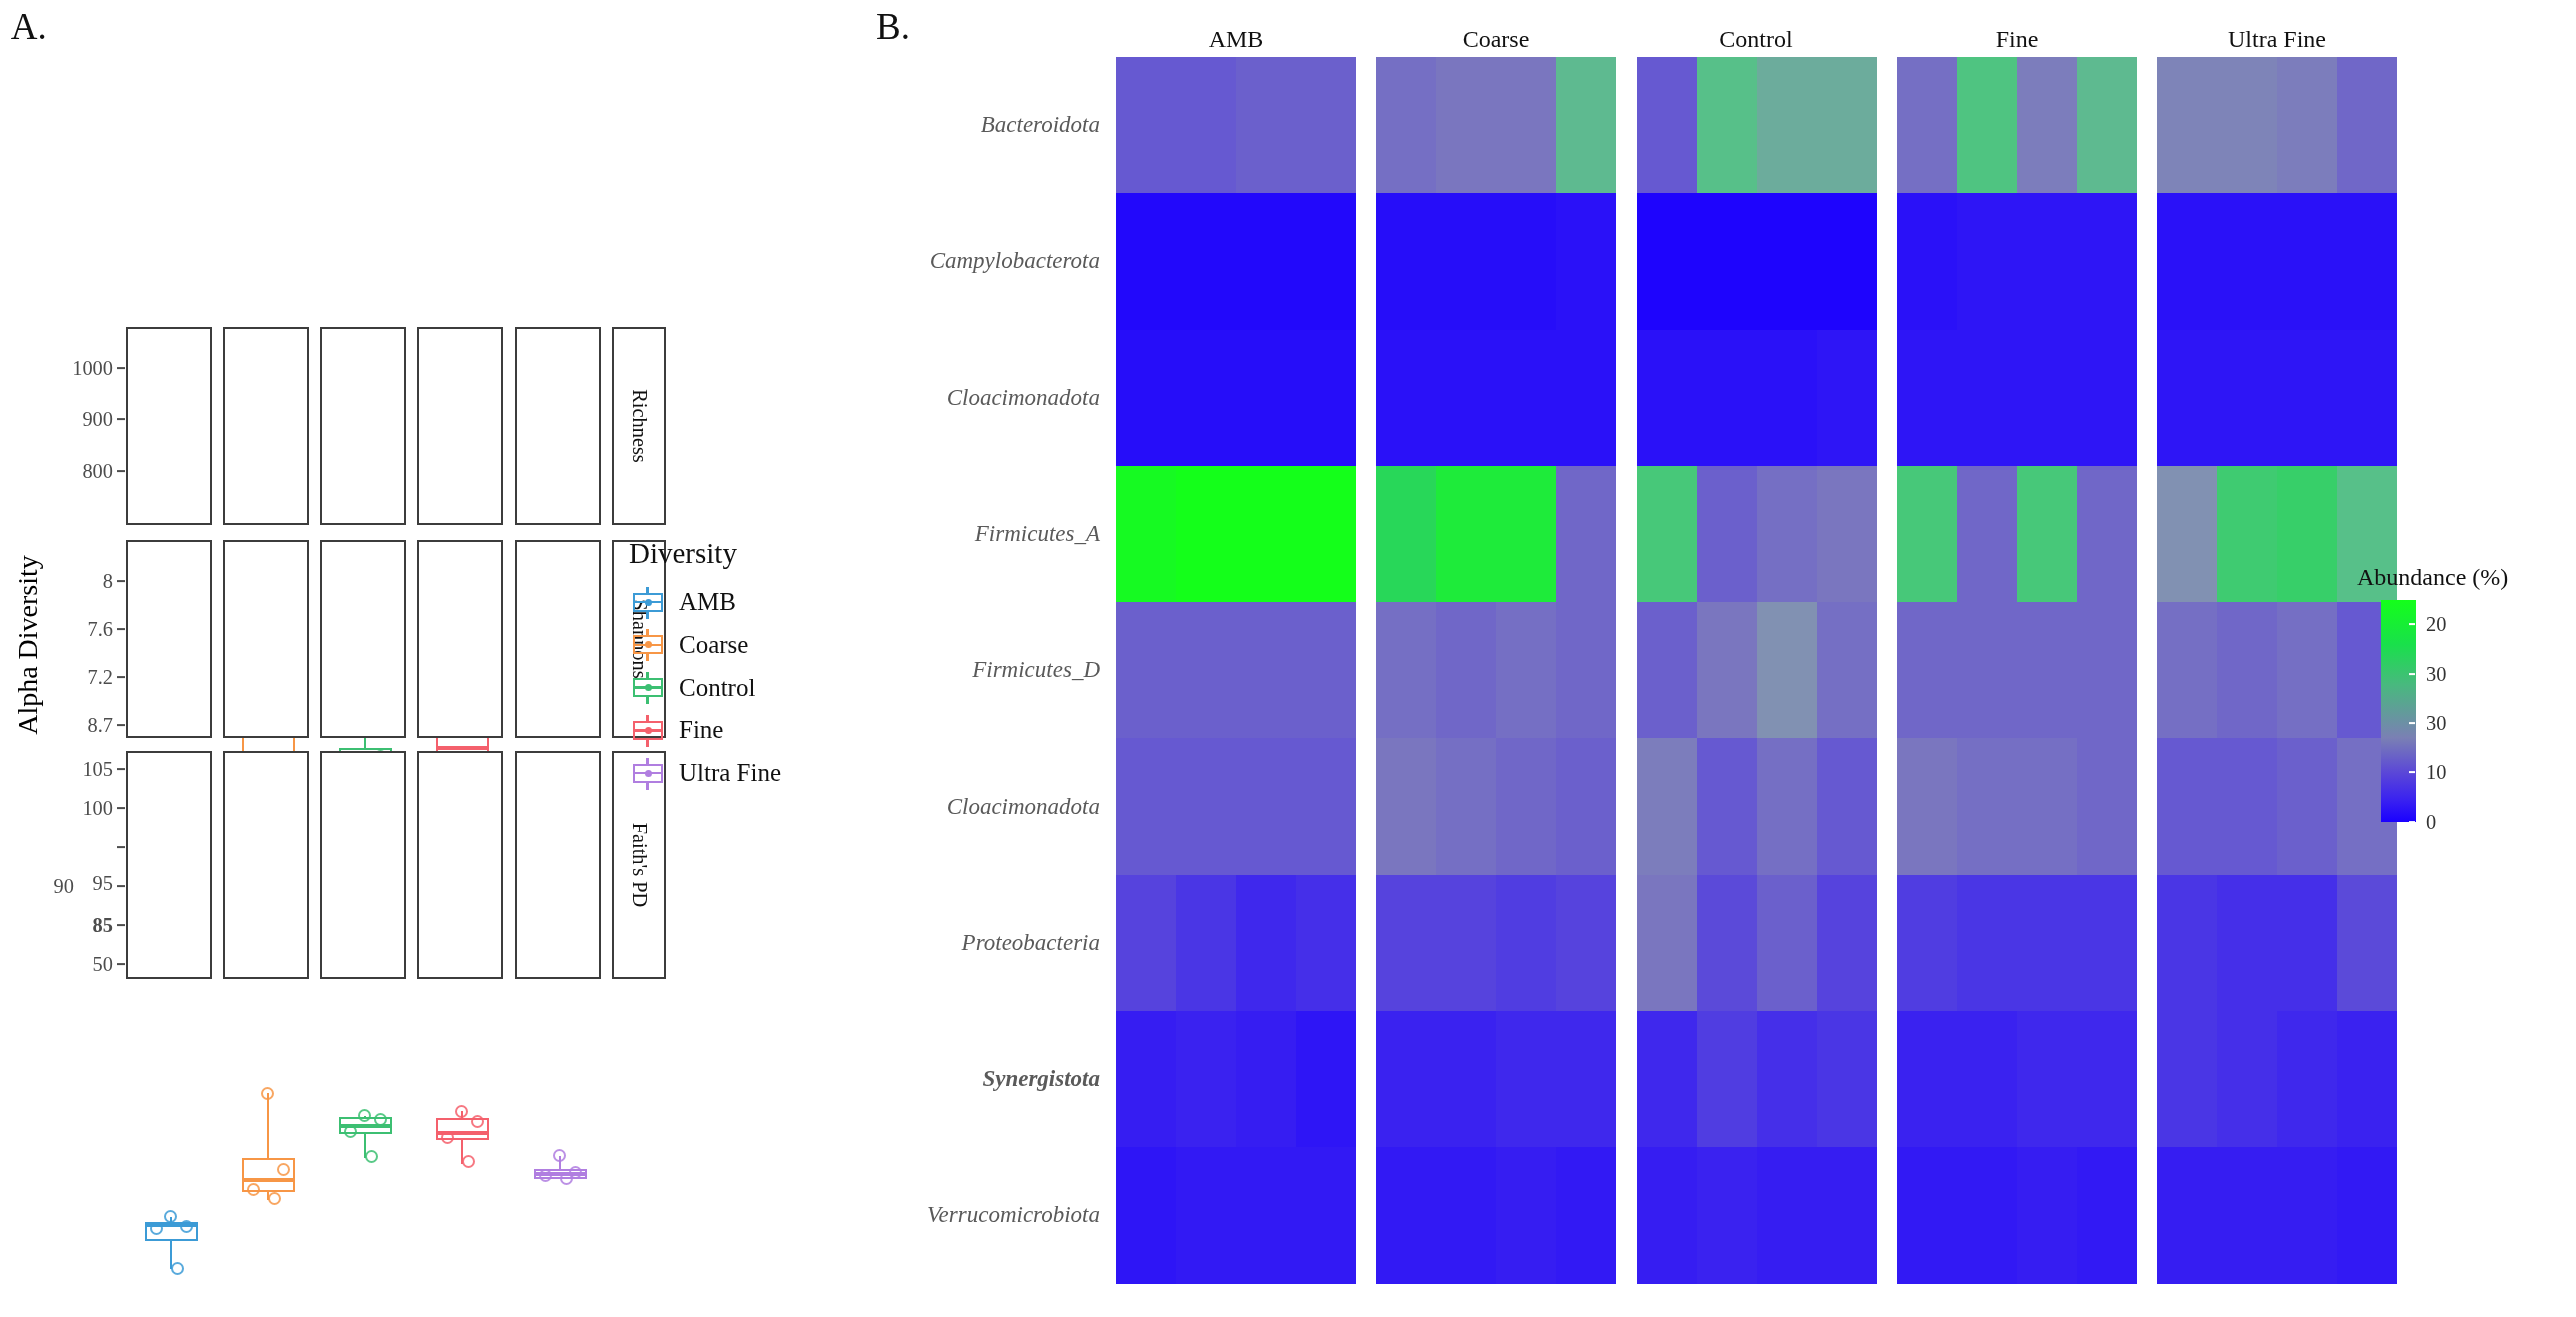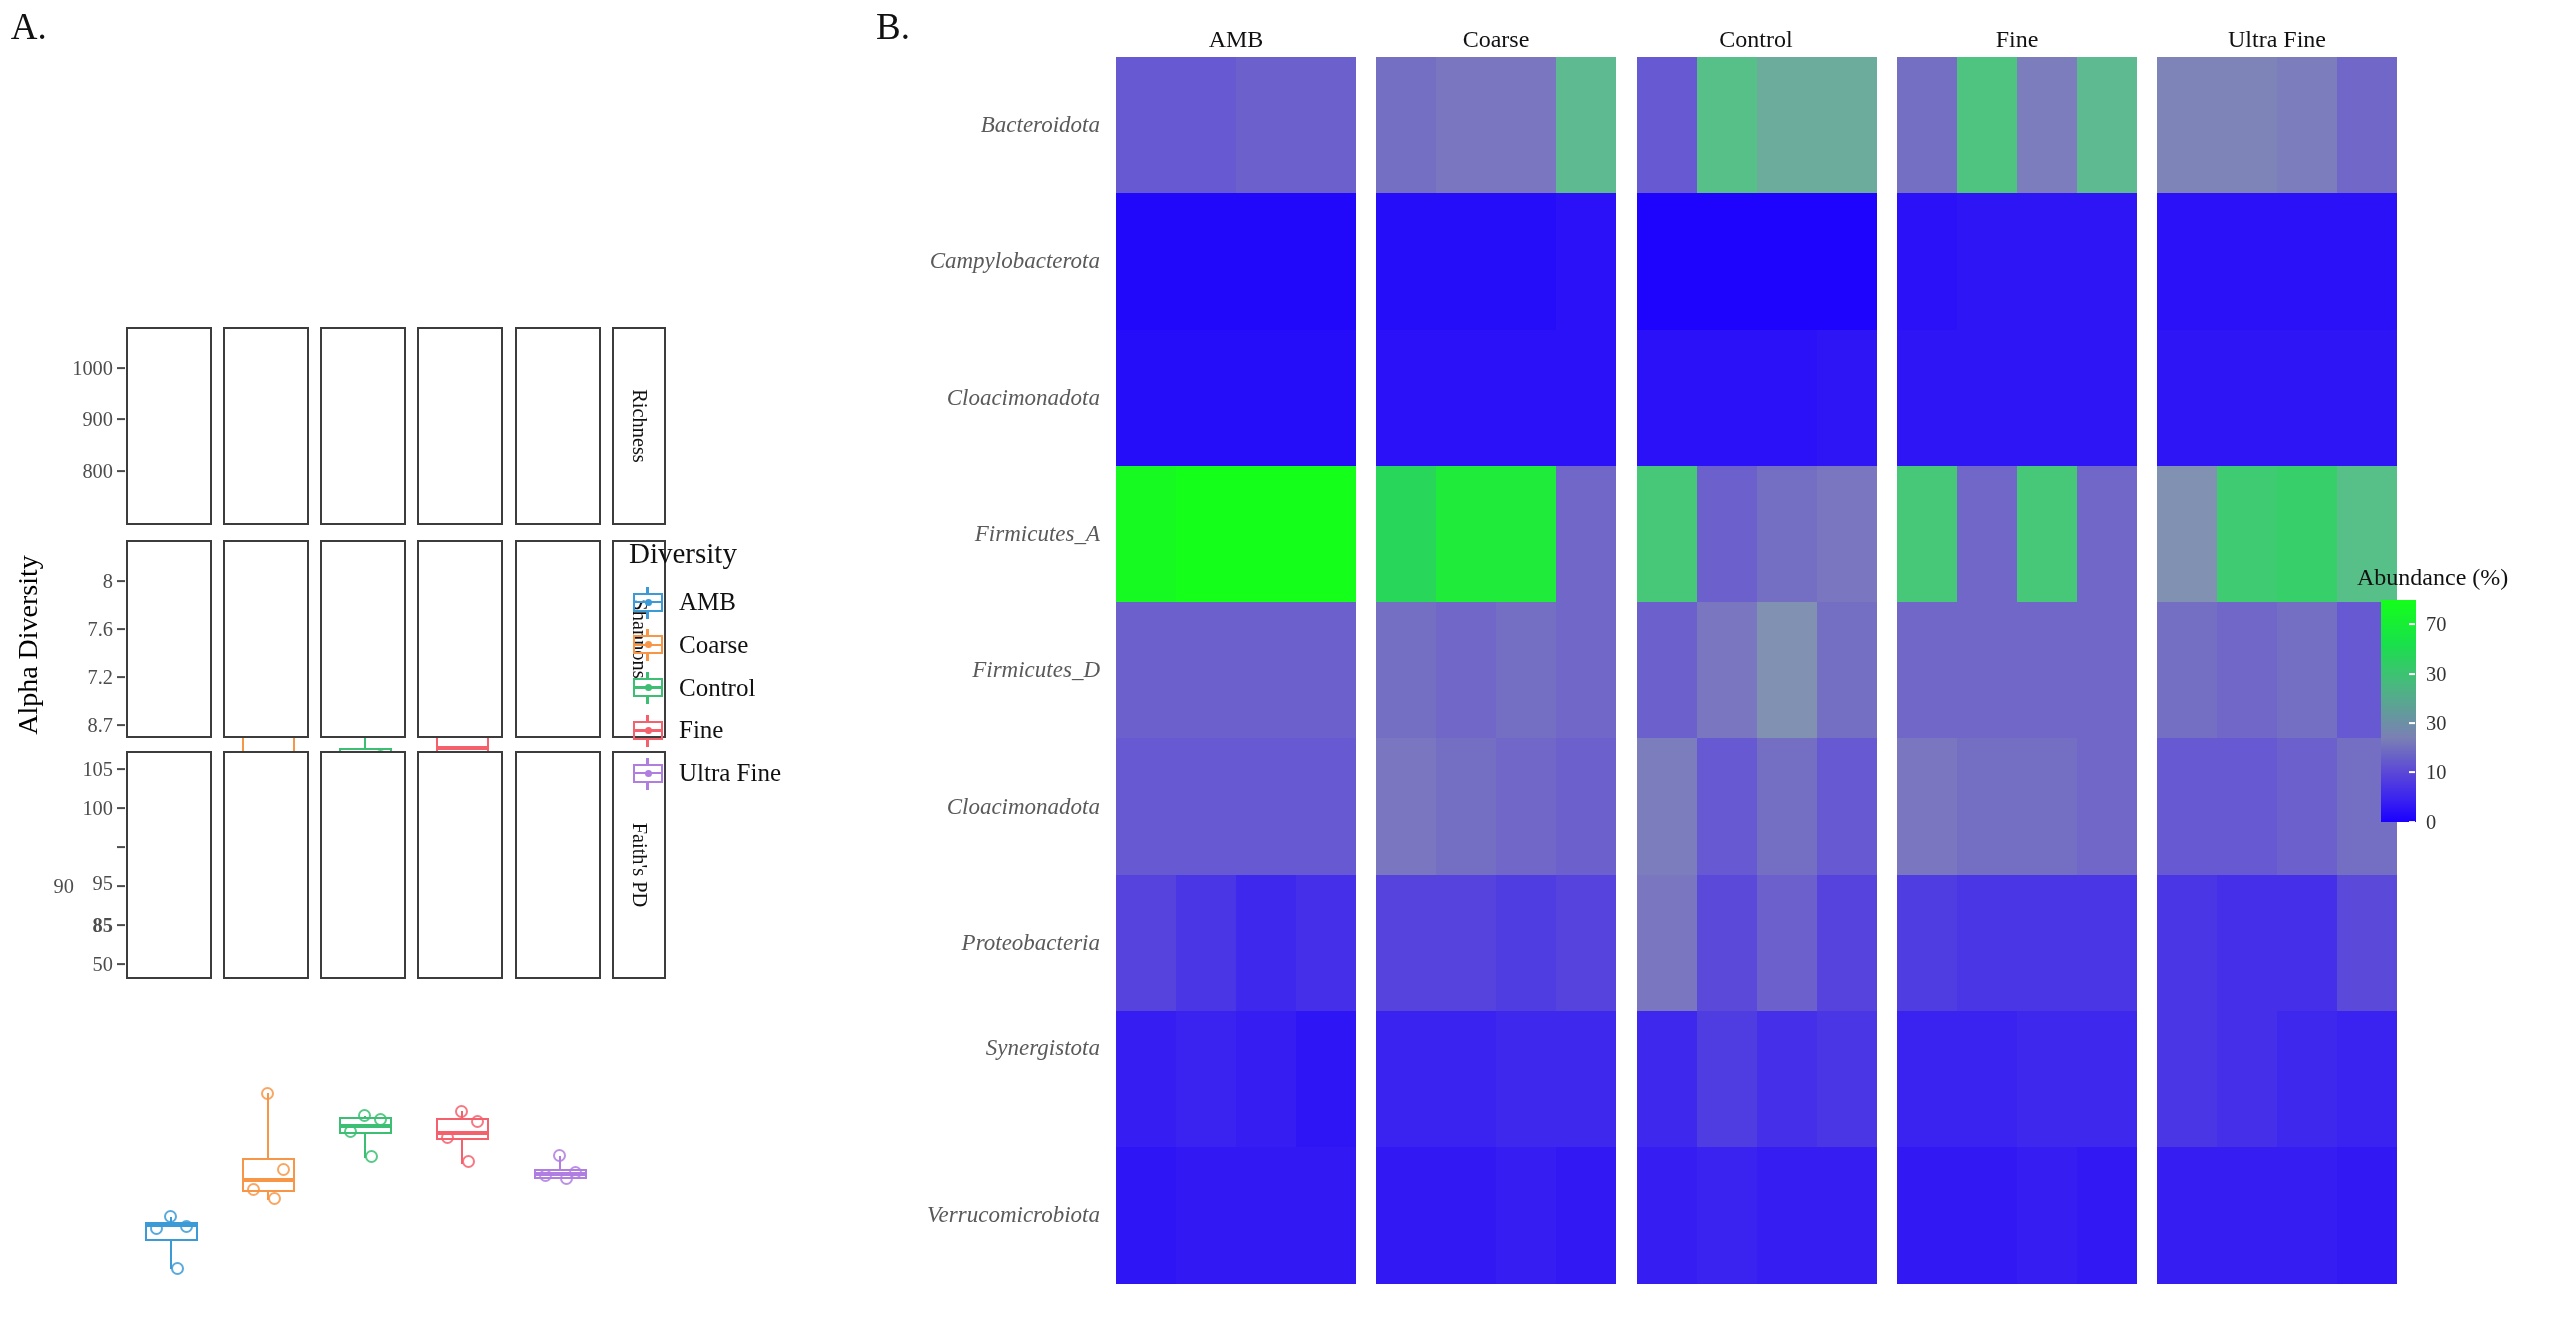--- a/index.html
+++ b/index.html
@@ -287,21 +287,21 @@
       <div class="hm-coltitle" style="left:892px;">Control</div>
       <div class="hm-coltitle" style="left:1153px;">Fine</div>
       <div class="hm-coltitle" style="left:1413px;">Ultra Fine</div>
       <div class="hm-rowlabel" style="right:1476px;top:125px;">Bacteroidota</div>
       <div class="hm-rowlabel" style="right:1476px;top:261px;">Campylobacterota</div>
       <div class="hm-rowlabel" style="right:1476px;top:398px;">Cloacimonadota</div>
       <div class="hm-rowlabel" style="right:1476px;top:534px;">Firmicutes_A</div>
       <div class="hm-rowlabel" style="right:1476px;top:670px;">Firmicutes_D</div>
       <div class="hm-rowlabel" style="right:1476px;top:807px;">Cloacimonadota</div>
       <div class="hm-rowlabel" style="right:1476px;top:943px;">Proteobacteria</div>
-      <div class="hm-rowlabel" style="right:1476px;top:1048px;">Synergistota</div>
+      <div class="hm-rowlabel" style="right:1476px;top:1079px;font-weight:bold;">Synergistota</div>
       <div class="hm-rowlabel" style="right:1476px;top:1215px;">Verrucomicrobiota</div>
       <div class="hm-group" style="left:252px;top:57px;width:240px;height:1227px;">
         <div class="hm-cell" style="left:0px;top:0px;width:60px;height:137px;background:rgb(102,89,209);" title="Bacteroidota / AMB : 16%"></div>
         <div class="hm-cell" style="left:60px;top:0px;width:60px;height:137px;background:rgb(102,89,209);" title="Bacteroidota / AMB : 16%"></div>
         <div class="hm-cell" style="left:120px;top:0px;width:60px;height:137px;background:rgb(107,96,204);" title="Bacteroidota / AMB : 17%"></div>
         <div class="hm-cell" style="left:180px;top:0px;width:60px;height:137px;background:rgb(107,96,204);" title="Bacteroidota / AMB : 17%"></div>
         <div class="hm-cell" style="left:0px;top:136px;width:60px;height:137px;background:rgb(34,8,251);" title="Campylobacterota / AMB : 2%"></div>
         <div class="hm-cell" style="left:60px;top:136px;width:60px;height:137px;background:rgb(34,8,251);" title="Campylobacterota / AMB : 2%"></div>
         <div class="hm-cell" style="left:120px;top:136px;width:60px;height:137px;background:rgb(34,8,251);" title="Campylobacterota / AMB : 2%"></div>
         <div class="hm-cell" style="left:180px;top:136px;width:60px;height:137px;background:rgb(34,8,251);" title="Campylobacterota / AMB : 2%"></div>
@@ -492,18 +492,18 @@
     <div id="cbar" style="left:1517px;top:600px;width:35px;height:222px;"></div>
     <div id="cbar-ticks">
         <div class="cbar-tick" style="left:1562px;top:822px;">0</div>
         <div class="cbar-tickmark" style="left:1545px;top:822px;"></div>
         <div class="cbar-tick" style="left:1562px;top:772px;">10</div>
         <div class="cbar-tickmark" style="left:1545px;top:772px;"></div>
         <div class="cbar-tick" style="left:1562px;top:723px;">30</div>
         <div class="cbar-tickmark" style="left:1545px;top:723px;"></div>
         <div class="cbar-tick" style="left:1562px;top:674px;">30</div>
         <div class="cbar-tickmark" style="left:1545px;top:674px;"></div>
-        <div class="cbar-tick" style="left:1562px;top:624px;">70</div>
+        <div class="cbar-tick" style="left:1562px;top:624px;">20</div>
         <div class="cbar-tickmark" style="left:1545px;top:624px;"></div>
       </div>
   </div>
 </div>
 
 
 </body></html>

